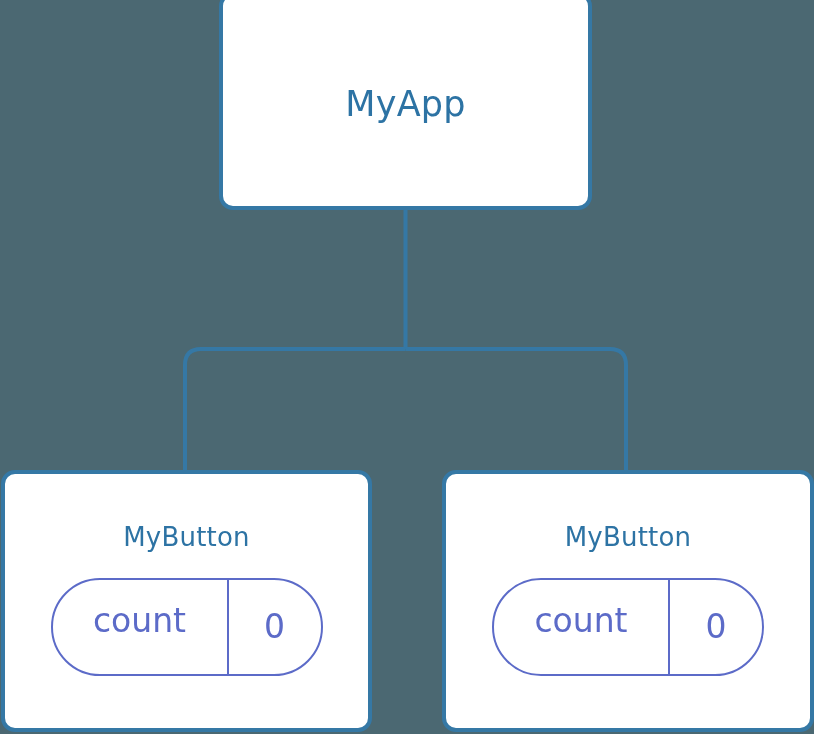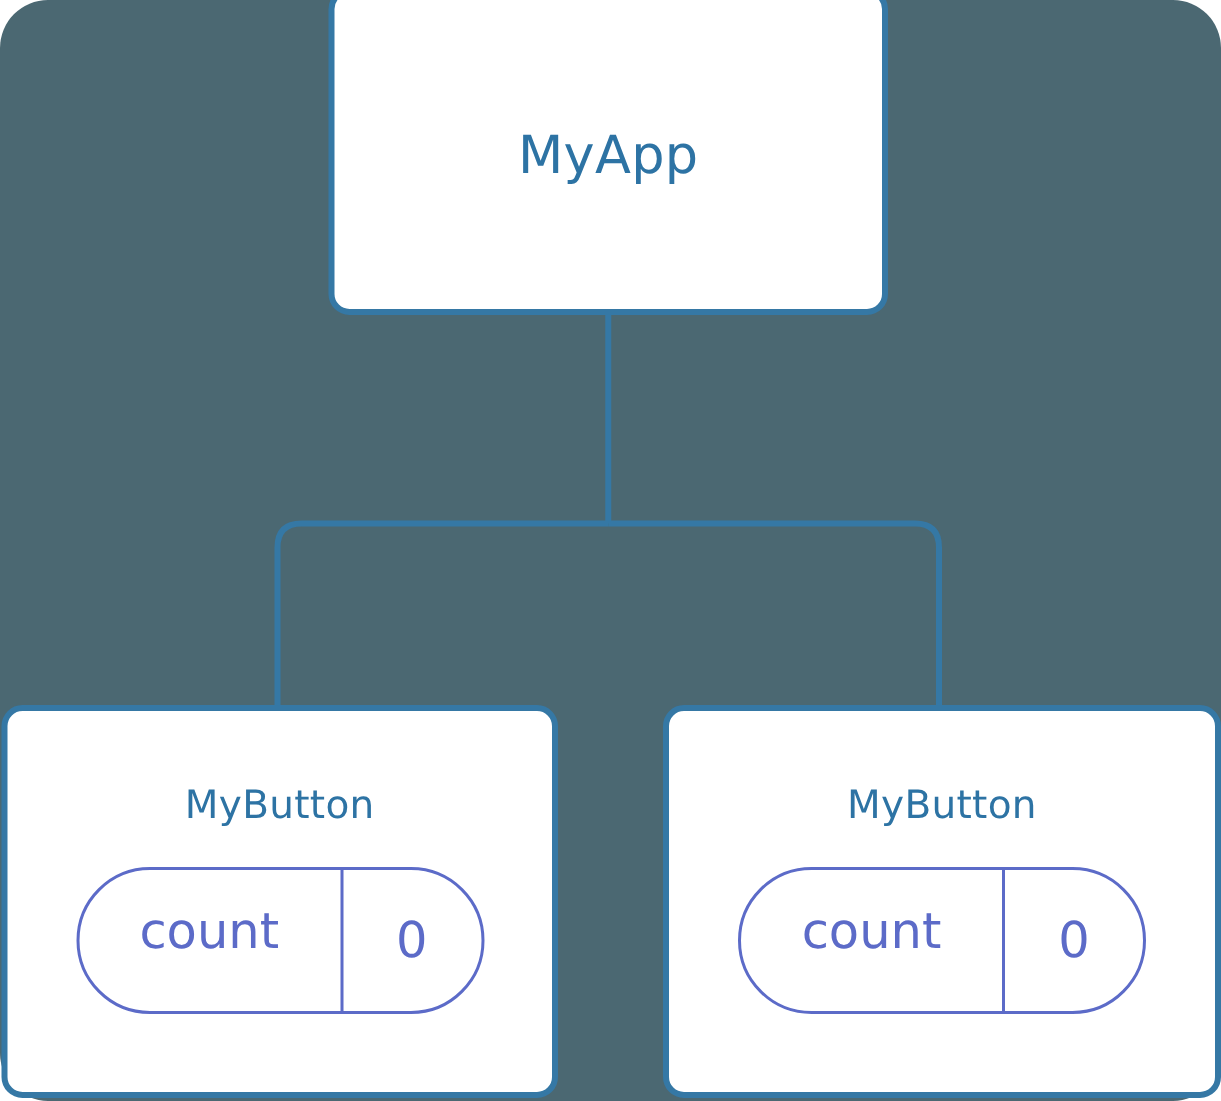--- a/index.html
+++ b/index.html
@@ -10,21 +10,20 @@
     width: 814px;
     height: 734px;
     overflow: hidden;
     font-family: "DejaVu Sans", "Liberation Sans", sans-serif;
   }
   #canvas {
     position: relative;
     width: 814px;
     height: 734px;
     background: #4b6872;
-    border-radius: 32px;
   }
   .edges {
     position: absolute;
     left: 0;
     top: 0;
     width: 814px;
     height: 734px;
     pointer-events: none;
   }
   .node {

